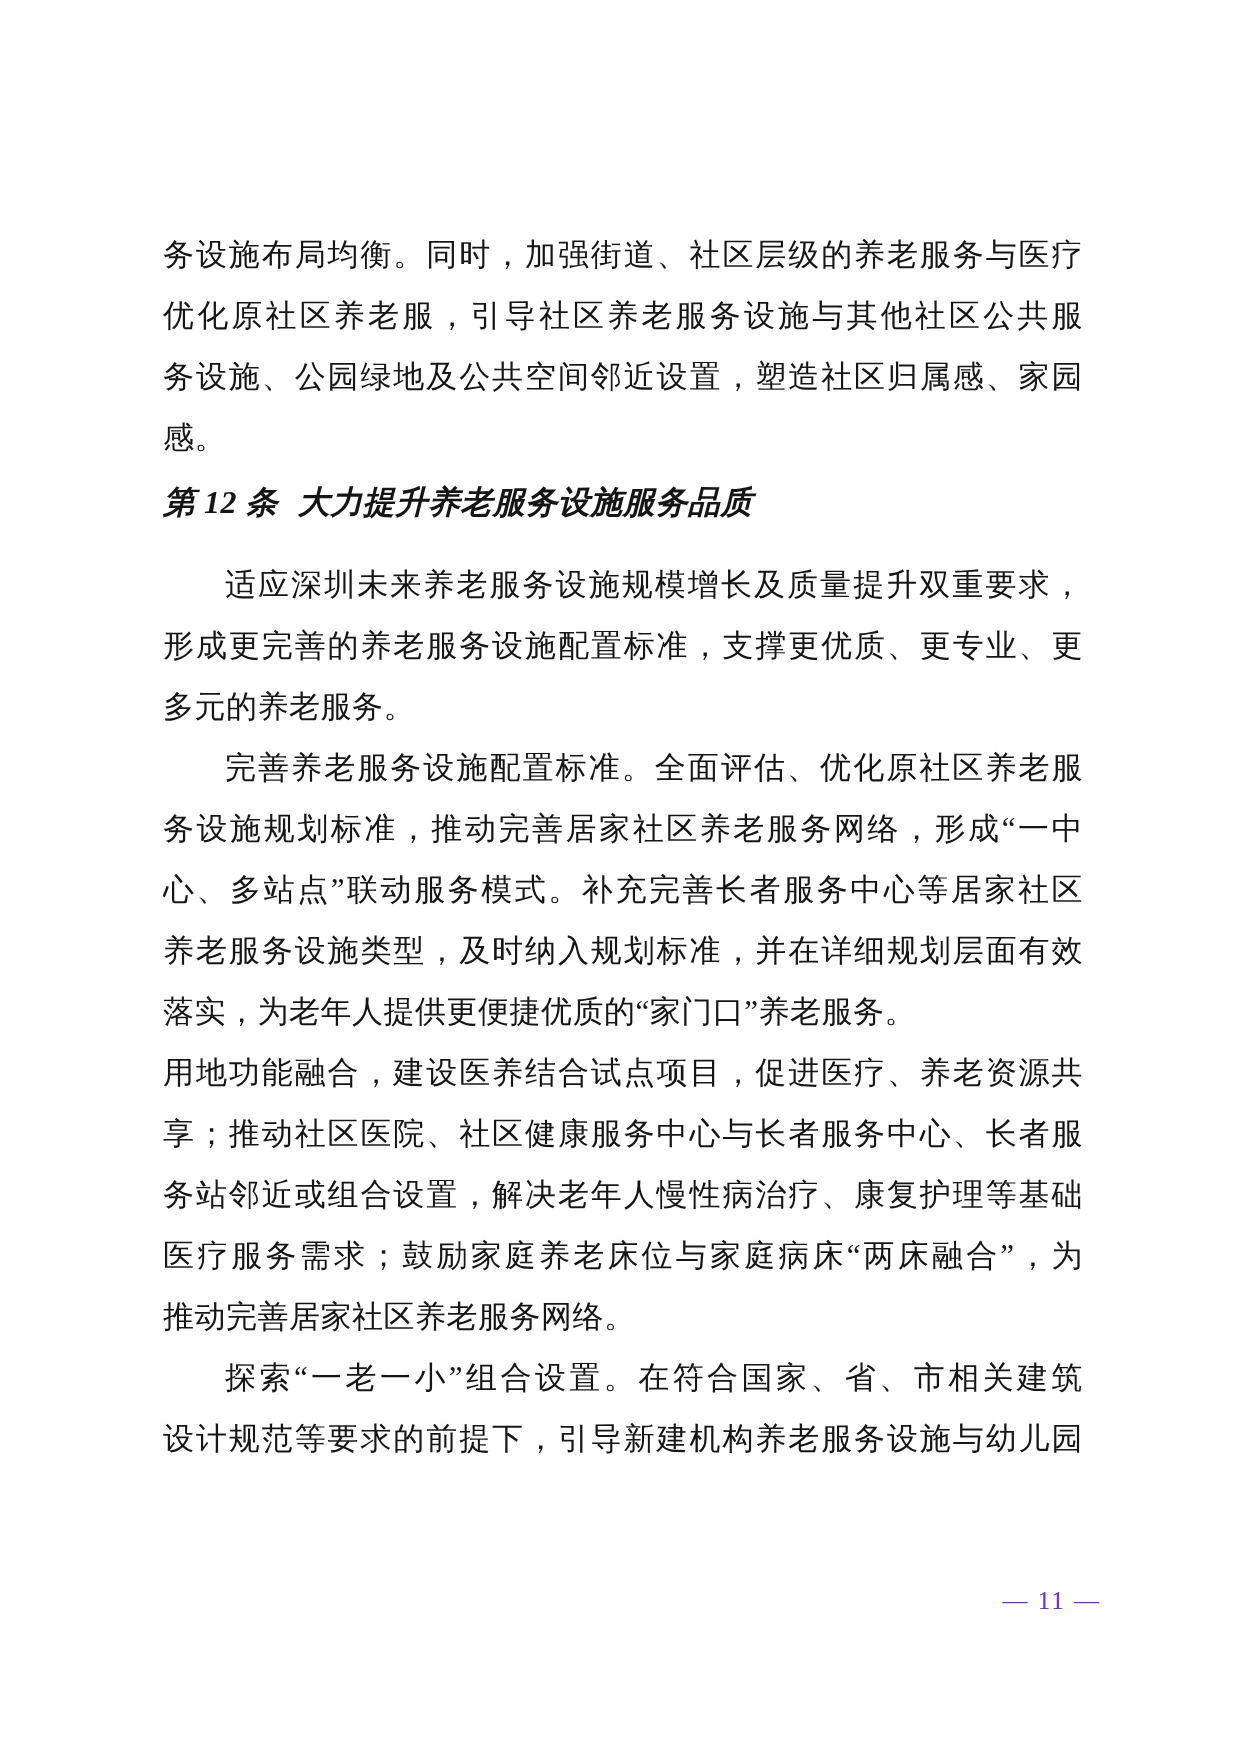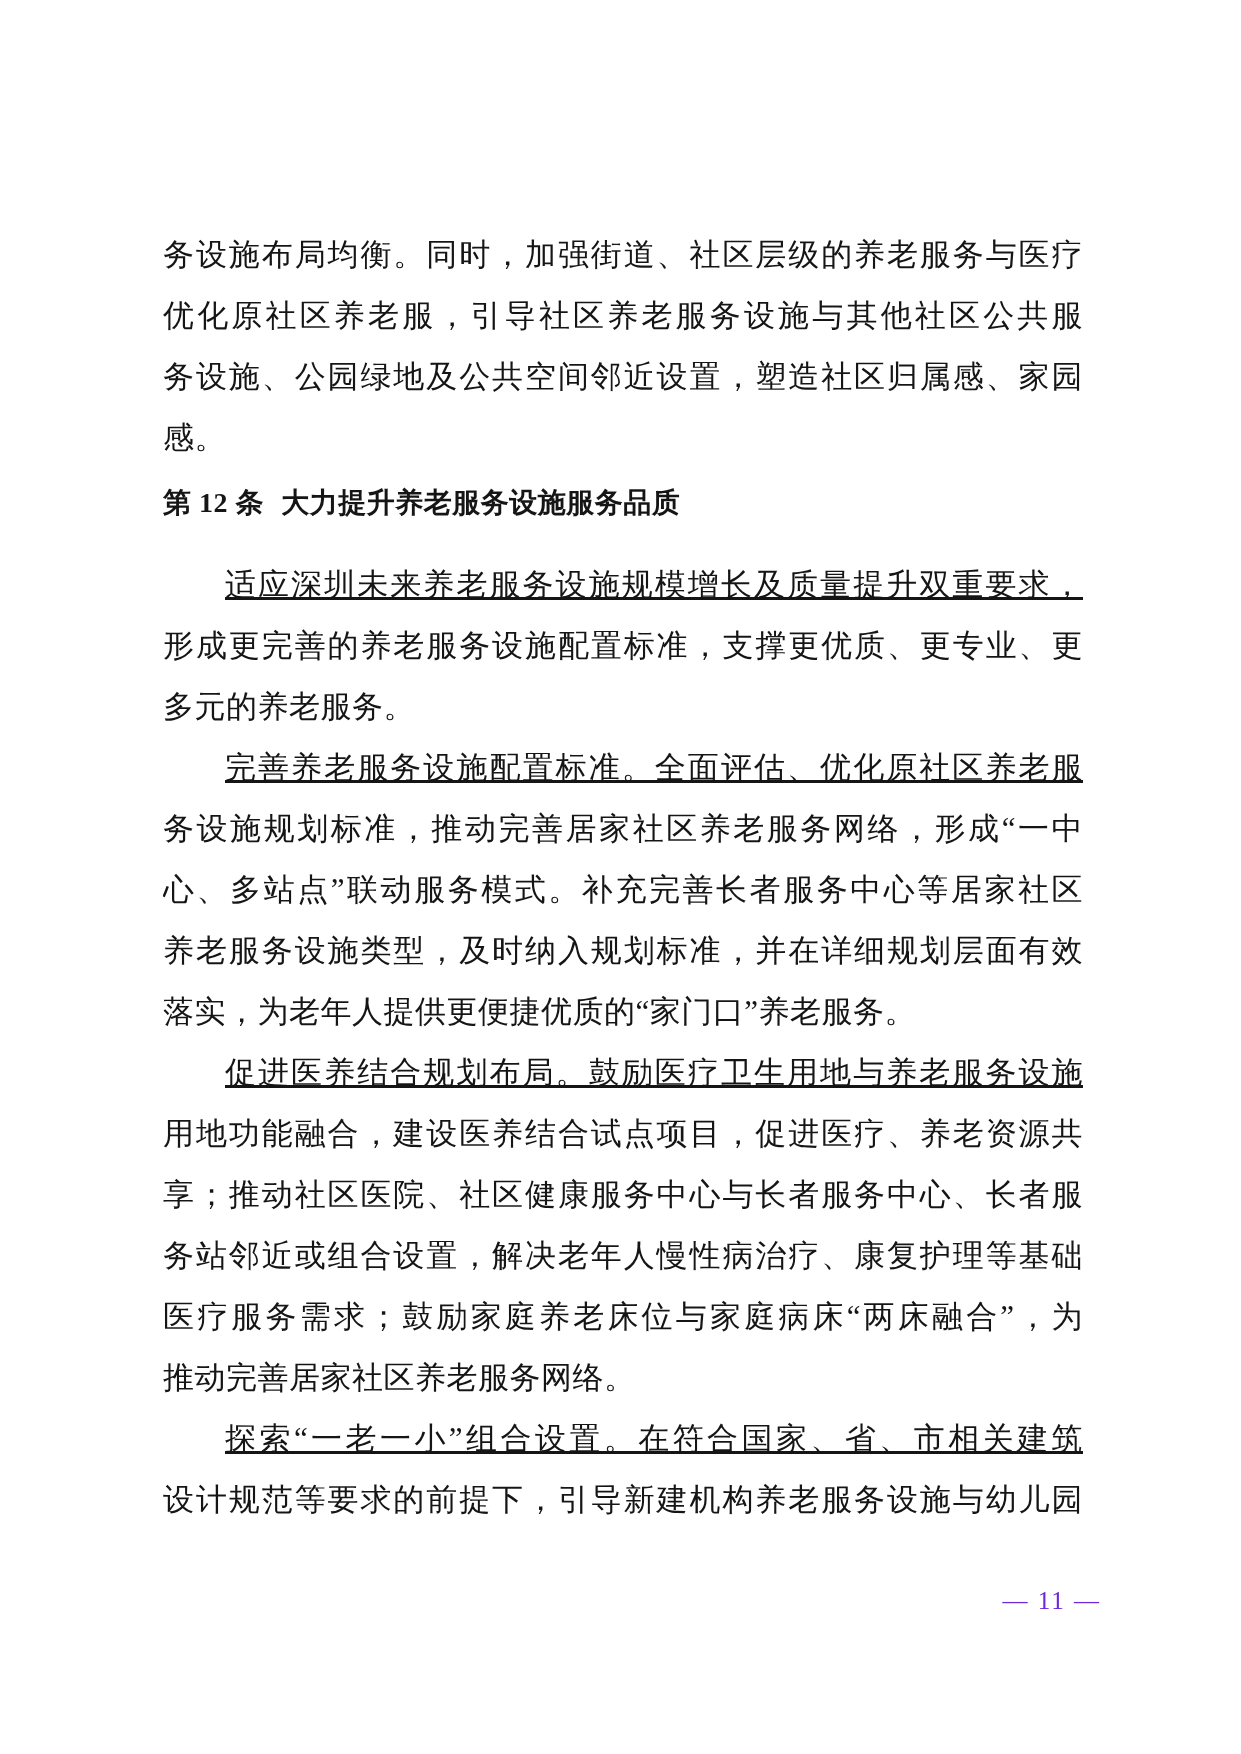--- a/index.html
+++ b/index.html
@@ -27,27 +27,28 @@
     line-height: 61px;
     letter-spacing: 0.5px;
   }
   .para { margin: 0; }
   .line {
     text-align: justify;
     text-align-last: justify;
     overflow: hidden;
   }
   .line.end { text-align: left; text-align-last: left; }
-  .line.indent { text-indent: 2em; text-decoration: underline; }
+  .line.indent { text-indent: 2em; }
   .heading {
     margin: 4px 0 21px 0;
-    font-size: 28px;
+    font-size: 32px;
     font-weight: bold;
     line-height: 61px;
     white-space: nowrap;
+    font-style: italic;
   }
   .heading .hgap { display: inline-block; width: 0.62em; }
   .pageno {
     position: absolute;
     top: 1584px;
     right: 158px;
     font-size: 25px;
     line-height: 34px;
     letter-spacing: 2px;
     color: #6d28d9;
@@ -77,21 +78,20 @@
 
     <div class="para">
         <div class="line indent">完善养老服务设施配置标准。全面评估、优化原社区养老服</div>
         <div class="line">务设施规划标准，推动完善居家社区养老服务网络，形成“一中</div>
         <div class="line">心、多站点”联动服务模式。补充完善长者服务中心等居家社区</div>
         <div class="line">养老服务设施类型，及时纳入规划标准，并在详细规划层面有效</div>
         <div class="line end">落实，为老年人提供更便捷优质的“家门口”养老服务。</div>
       </div>
 
     <div class="para">
-        <div class="line indent">促进医养结合规划布局。鼓励医疗卫生用地与养老服务设施</div>
         <div class="line">用地功能融合，建设医养结合试点项目，促进医疗、养老资源共</div>
         <div class="line">享；推动社区医院、社区健康服务中心与长者服务中心、长者服</div>
         <div class="line">务站邻近或组合设置，解决老年人慢性病治疗、康复护理等基础</div>
         <div class="line">医疗服务需求；鼓励家庭养老床位与家庭病床“两床融合”，为</div>
         <div class="line end">推动完善居家社区养老服务网络。</div>
       </div>
 
     <div class="para">
         <div class="line indent">探索“一老一小”组合设置。在符合国家、省、市相关建筑</div>
         <div class="line">设计规范等要求的前提下，引导新建机构养老服务设施与幼儿园</div>

